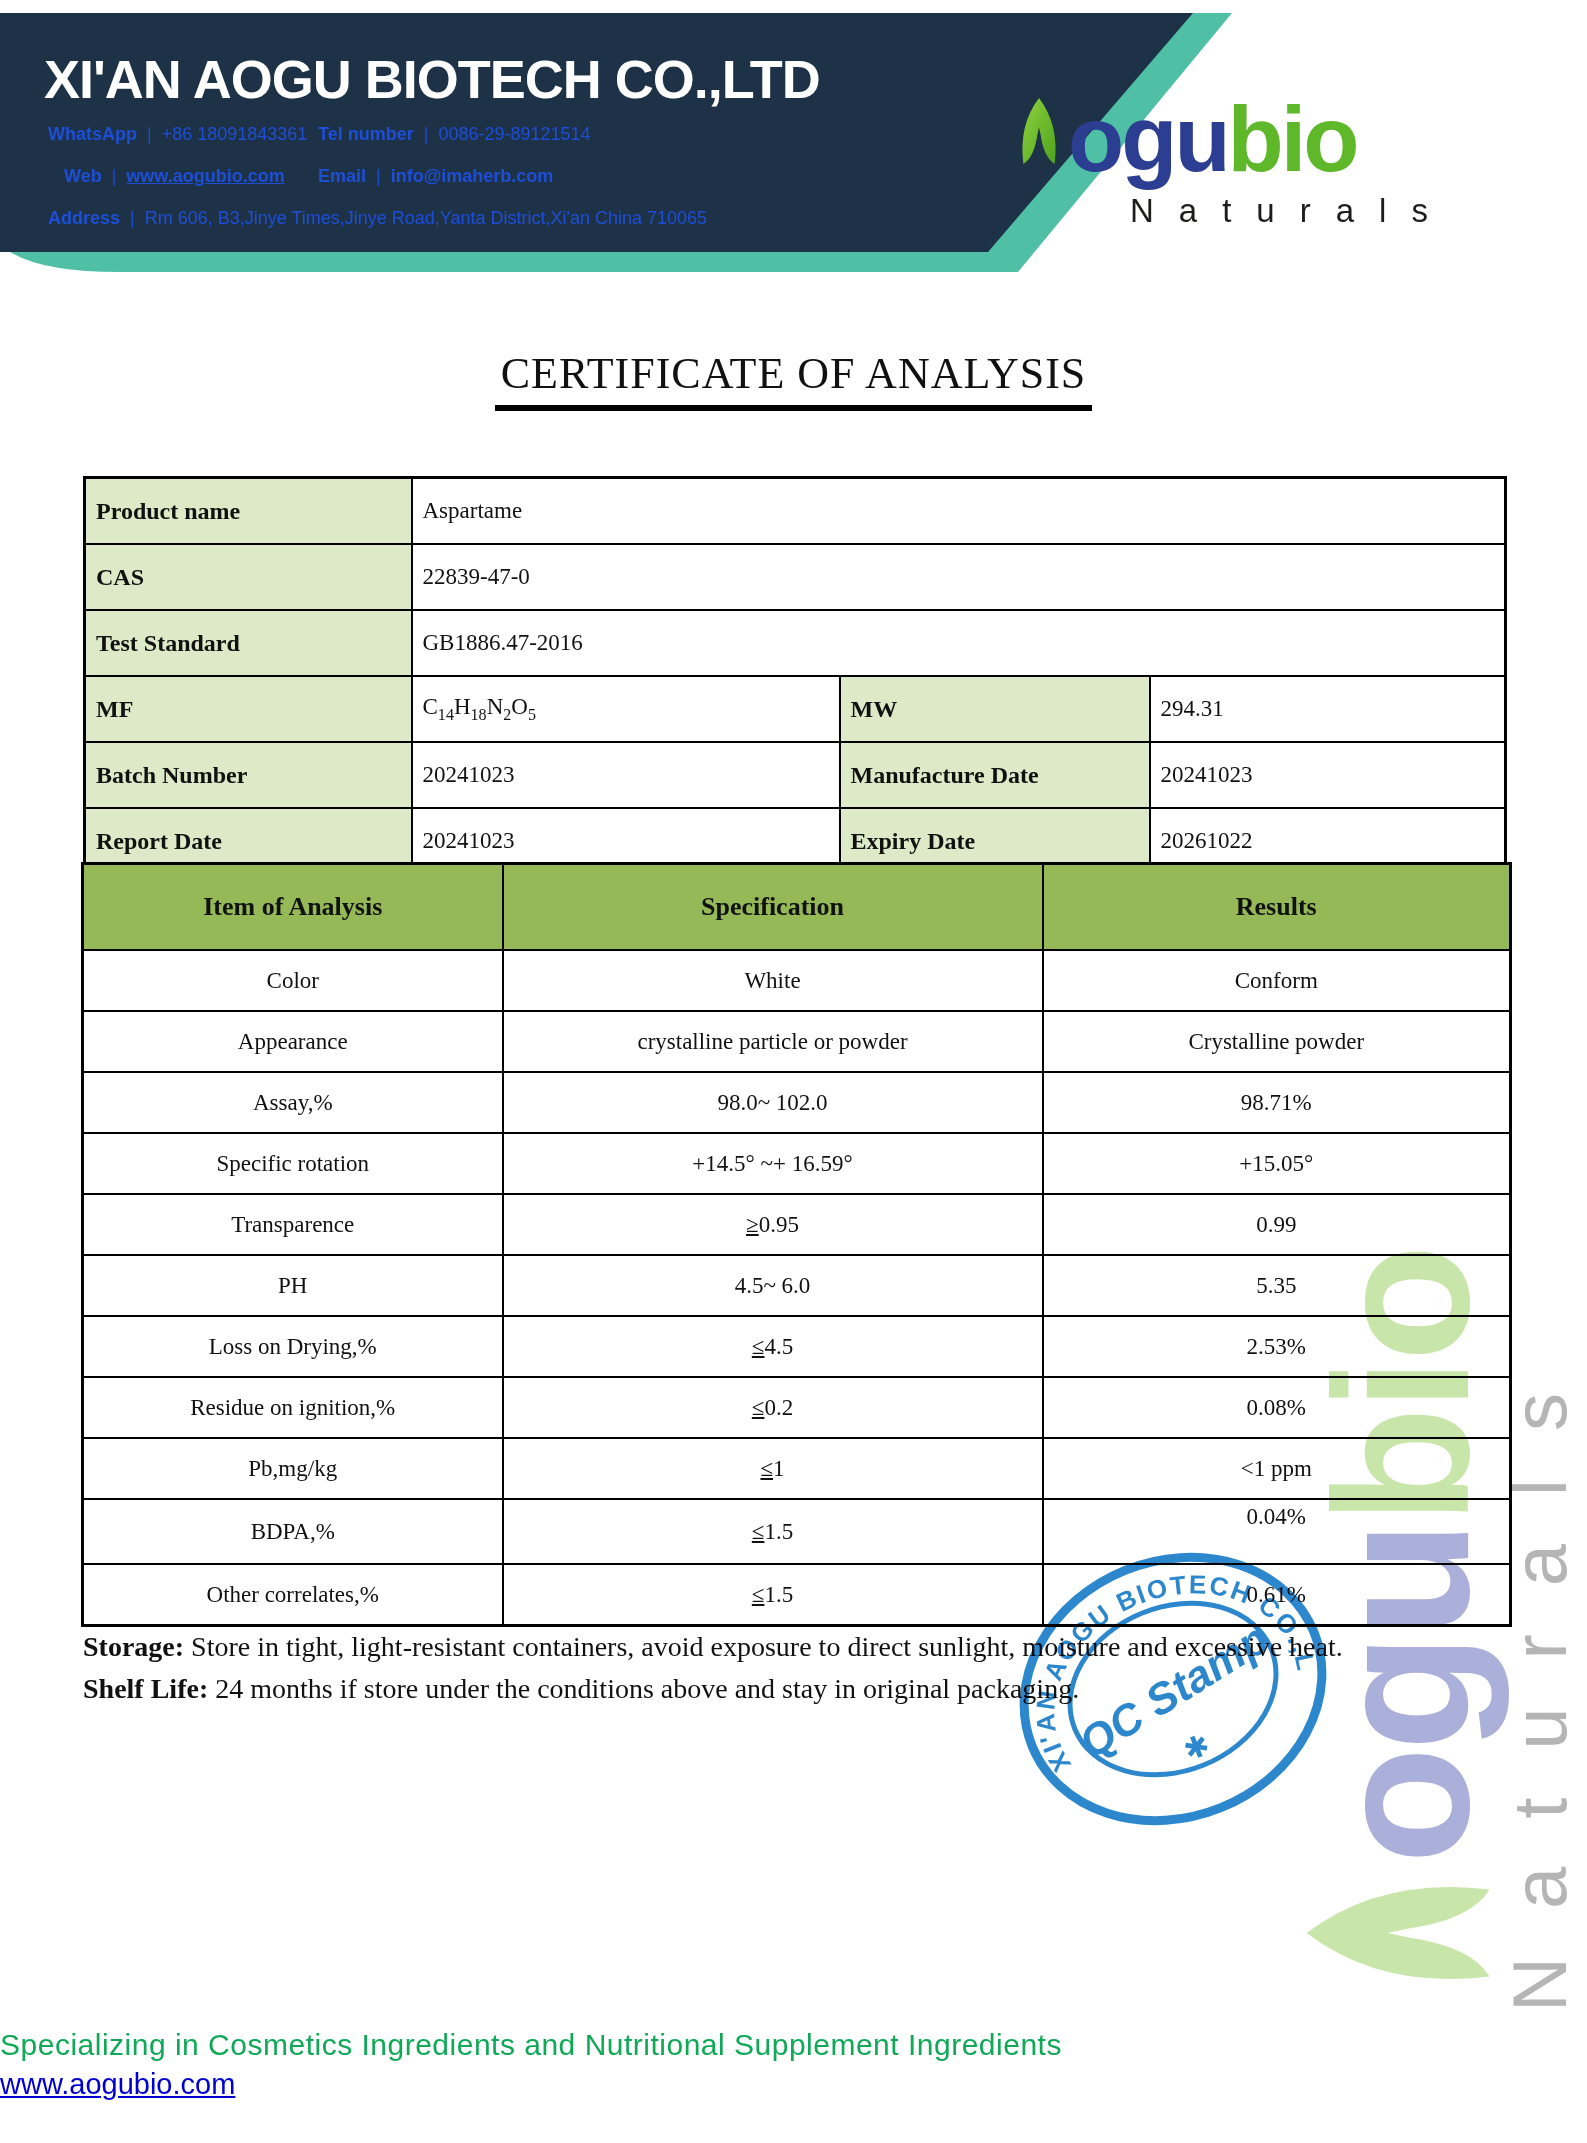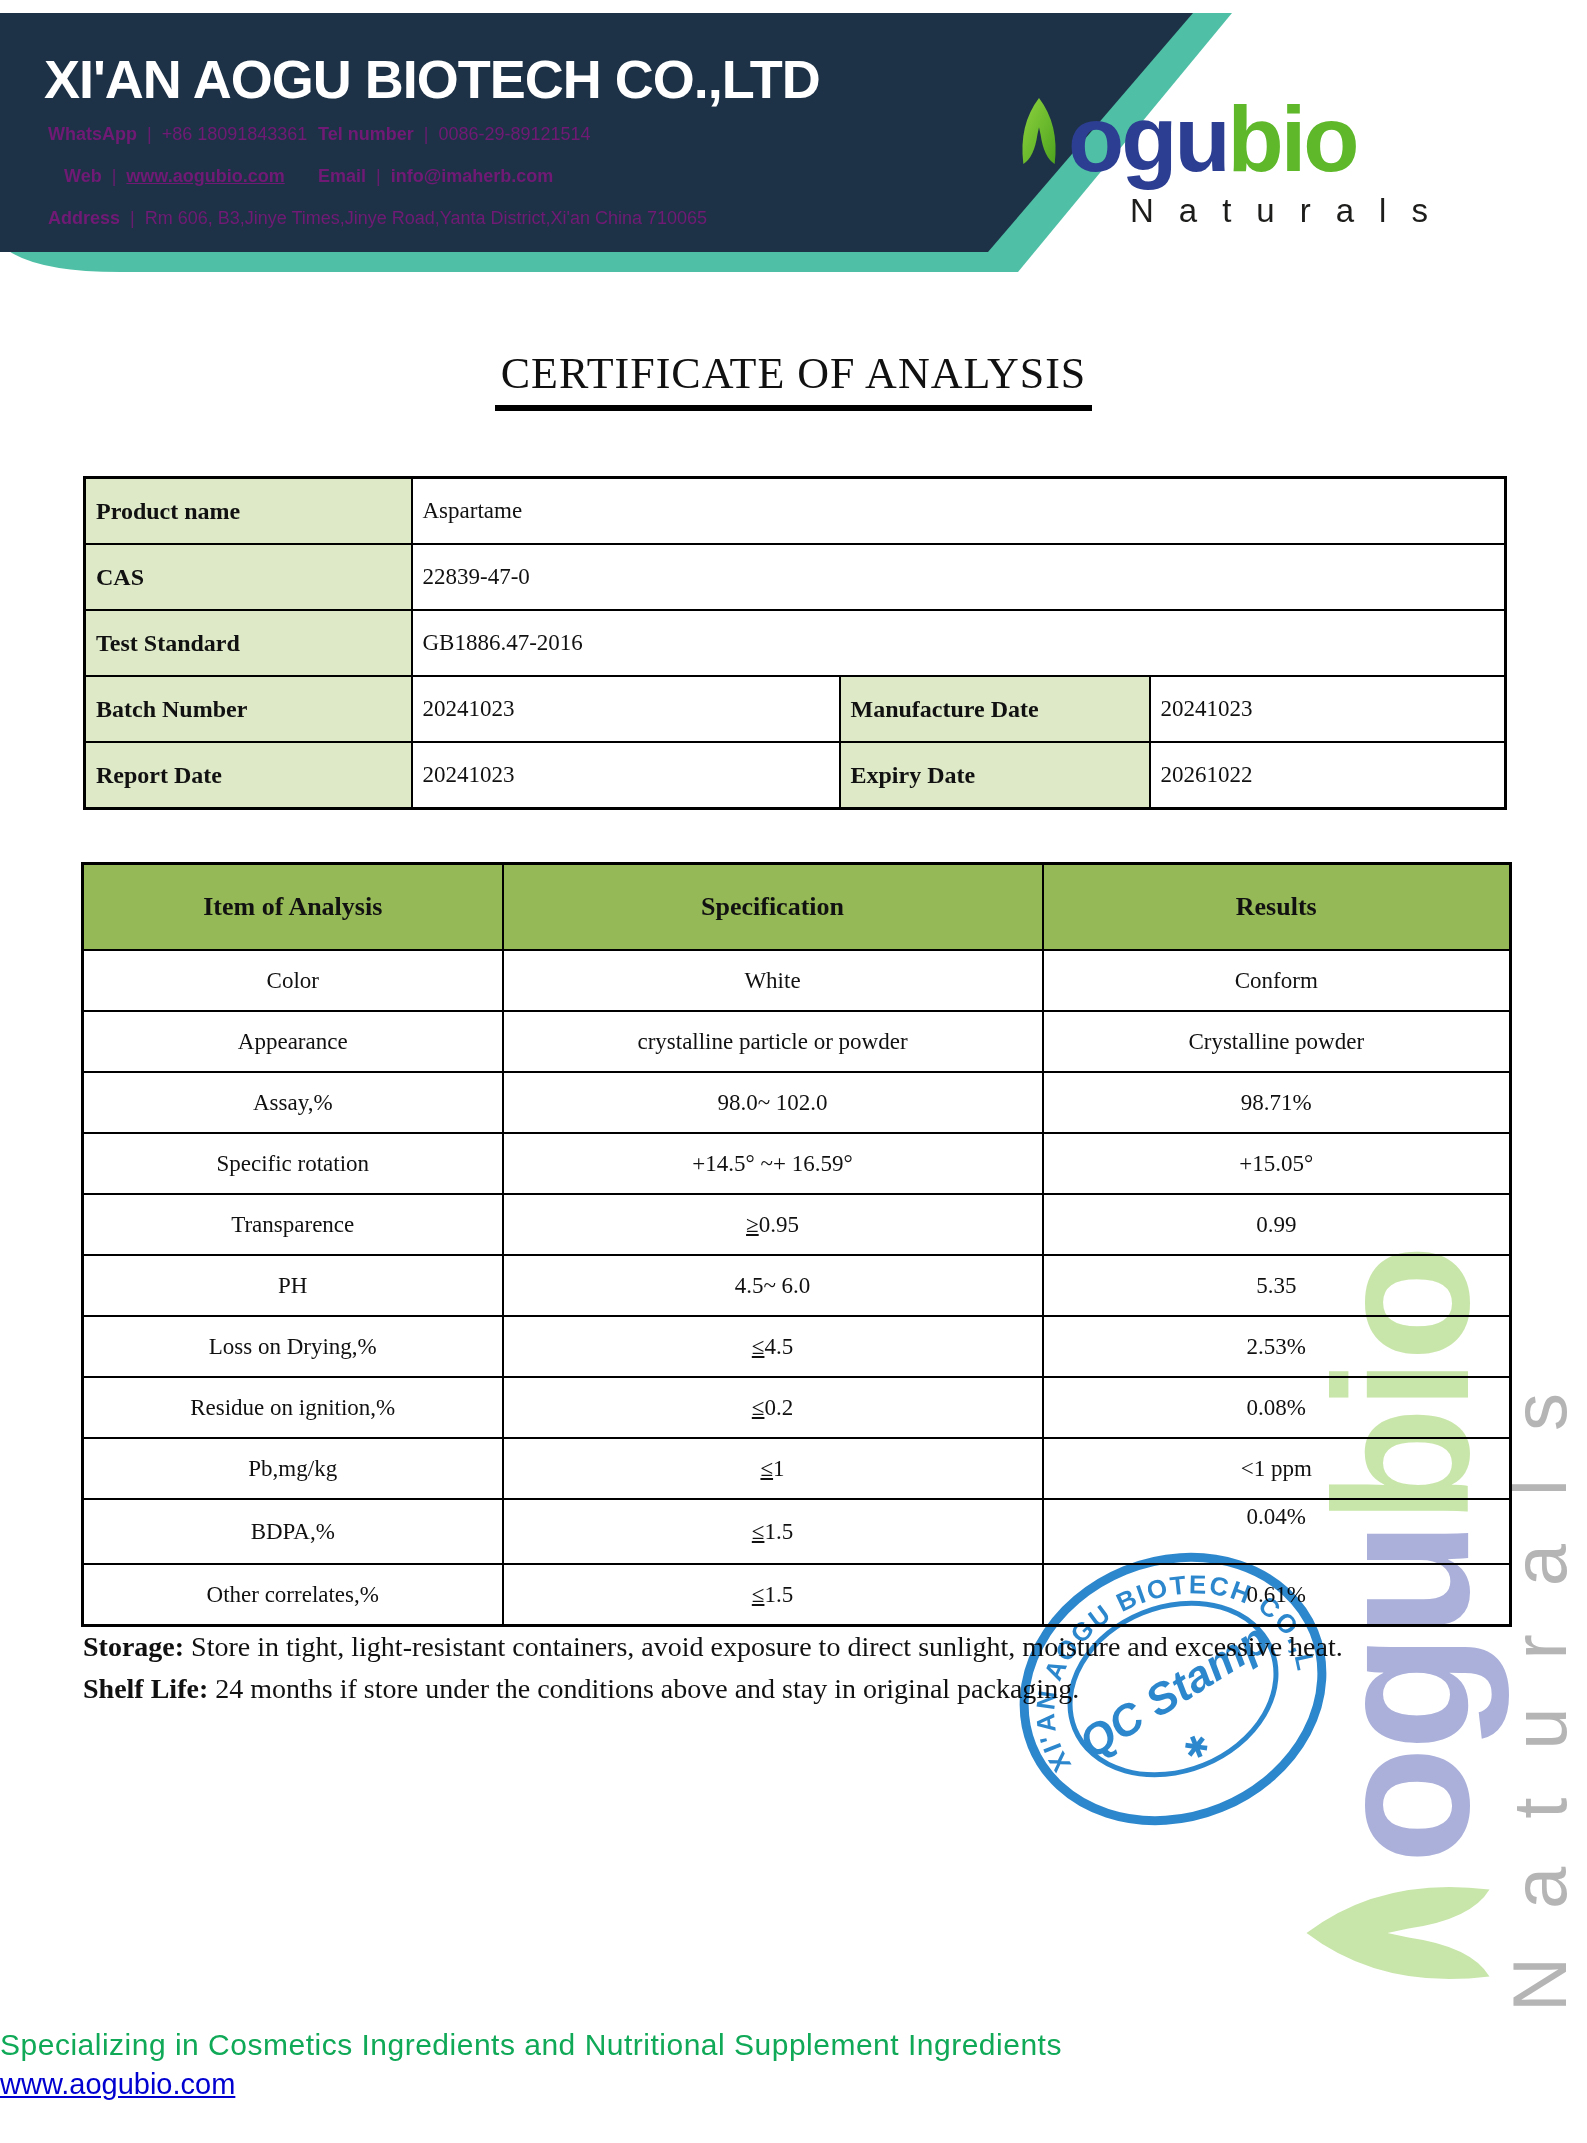--- a/index.html
+++ b/index.html
@@ -17,21 +17,21 @@
   .wm-tagline{position:absolute;left:1496px;top:2012px;width:810px;
               transform:rotate(-90deg);transform-origin:0 0;z-index:1;
               font-family:"Liberation Sans","DejaVu Sans",sans-serif;
               font-size:76px;color:#b5b5b5;letter-spacing:48px;white-space:nowrap;}
   
   .hdr{position:absolute;left:0;top:0;width:1587px;height:290px;z-index:2;}
   .hdr svg.shapes{position:absolute;left:0;top:0;}
   .company{position:absolute;left:44px;top:48px;width:1100px;color:#fff;
            font-family:"Liberation Sans","DejaVu Sans",sans-serif;
            font-size:54px;font-weight:bold;letter-spacing:-1px;white-space:nowrap;}
-  .contact{position:absolute;color:#701a75;font-family:"Liberation Sans","DejaVu Sans",sans-serif;
+  .contact{position:absolute;color:#1d4ed8;font-family:"Liberation Sans","DejaVu Sans",sans-serif;
            font-size:18px;white-space:nowrap;}
   .contact b{font-weight:bold;}
   .contact .sep{padding:0 10px;font-weight:normal;opacity:.9;}
   .u{text-decoration:underline;}
   .logo{position:absolute;left:1012px;top:80px;width:460px;height:160px;z-index:3;}
   .logo-row{display:flex;align-items:flex-end;}
   .logo-leaf{width:54px;height:102px;margin-right:2px;}
   .logo-word{font-family:"Liberation Sans","DejaVu Sans",sans-serif;font-weight:bold;
              font-size:92px;line-height:86px;letter-spacing:-3px;white-space:nowrap;}
   .logo-ogu{color:#2c3e92;}
@@ -141,20 +141,26 @@
         </tr>
         <tr>
           <td class="lab">CAS</td>
           <td colspan="3">22839-47-0</td>
         </tr>
         <tr>
           <td class="lab">Test Standard</td>
           <td colspan="3">GB1886.47-2016</td>
         </tr>
         <tr>
+          <td class="lab">MF</td>
+          <td>C<sub>14</sub>H<sub>18</sub>N<sub>2</sub>O<sub>5</sub></td>
+          <td class="lab">MW</td>
+          <td>294.31</td>
+        </tr>
+        <tr>
           <td class="lab">Batch Number</td>
           <td>20241023</td>
           <td class="lab">Manufacture Date</td>
           <td>20241023</td>
         </tr>
         <tr>
           <td class="lab">Report Date</td>
           <td>20241023</td>
           <td class="lab">Expiry Date</td>
           <td>20261022</td>

